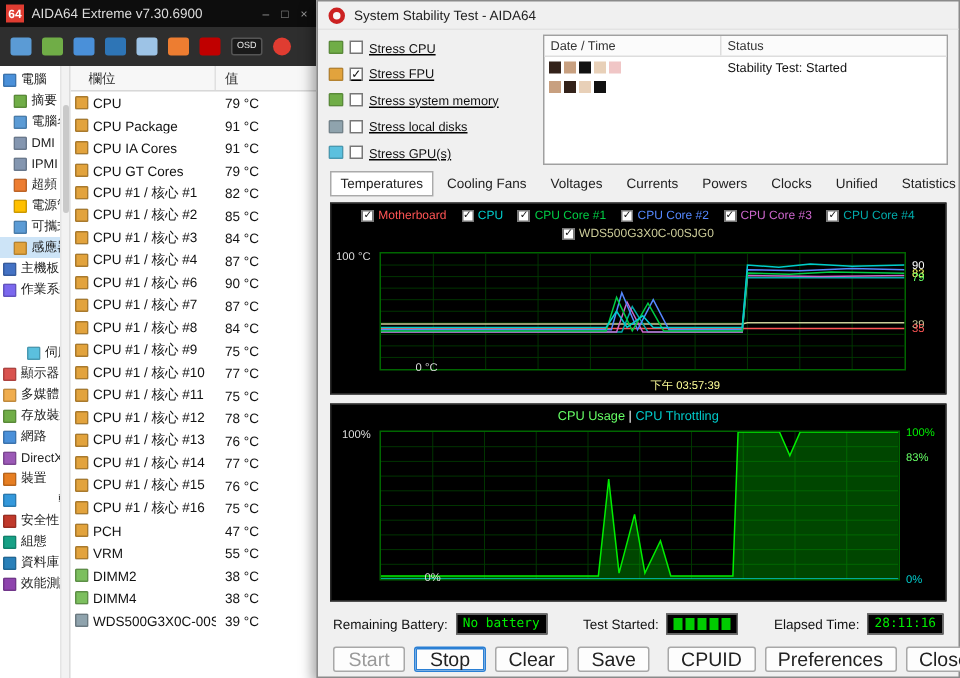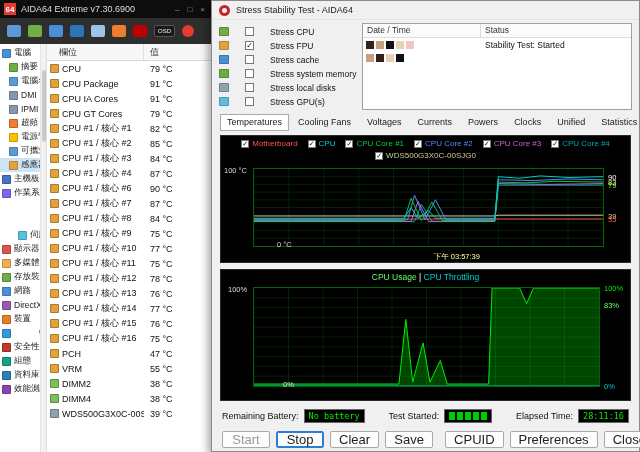--- a/index.html
+++ b/index.html
@@ -33,21 +33,21 @@
   .sr-label { width:82px; white-space:nowrap; overflow:hidden; flex:none; }
   .sr-value { padding-left:6px; white-space:nowrap; }
 
   
   .sst-window { position:absolute; left:211px; top:0; width:429px; height:452px; background:#f0f0f0; border:1px solid #8a8a8a; box-shadow:-3px 3px 8px rgba(0,0,0,.35); display:flex; flex-direction:column; }
   .sst-titlebar { height:19px; display:flex; align-items:center; gap:6px; padding:0 7px; border-bottom:1px solid #e3e3e3; flex:none; }
   .sst-icon { width:11px; height:11px; border-radius:50%; border:3px solid #cc2222; background:#f8f8f8; flex:none; }
   .sst-title { font-size:9px; color:#222; }
   .sst-top { display:flex; padding:3px 7px 2px 7px; gap:7px; height:92px; flex:none; }
   .stress-list { width:136px; display:flex; flex-direction:column; justify-content:space-between; padding:2px 0; flex:none; }
-  .stress-row { display:flex; align-items:center; gap:16px; height:13px; }
+  .stress-row { display:flex; align-items:center; gap:4px; height:13px;text-decoration:underline; }
   .stress-icon { width:10px; height:9px; border-radius:1px; flex:none; border:1px solid rgba(0,0,0,.2); }
   .checkbox { width:9px; height:9px; background:#fff; border:1px solid #777; flex:none; font-size:8px; line-height:7px; text-align:center; color:#111; }
   .stress-label { font-size:8.5px; color:#111; white-space:nowrap; }
   .log-table { flex:1; background:#fff; border:1px solid #a0a0a0; display:flex; flex-direction:column; font-size:8.5px; overflow:hidden; }
   .log-header { display:flex; height:14px; border-bottom:1px solid #ddd; color:#333; background:#fbfbfb; flex:none; }
   .lh-dt { width:118px; padding:1px 4px; border-right:1px solid #ddd; }
   .lh-st { padding:1px 4px; }
   .log-row { display:flex; height:13px; align-items:center; }
   .lr-dt { width:118px; padding:0 3px; display:flex; gap:2px; align-items:center; flex:none; }
   .block { width:8px; height:8px; }
@@ -332,39 +332,34 @@
               <span class="sr-value">39 °C</span>
             </div>
           </div>
       </div>
     </div>
   </div>
 
   <div class="sst-window">
     <div class="sst-titlebar">
       <div class="sst-icon"></div>
-      <div class="sst-title">Stress Stability Test - AIDA64</div>
+      <div class="sst-title">System Stability Test - AIDA64</div>
     </div>
 
     <div class="sst-top">
       <div class="stress-list">
           <div class="stress-row">
             <span class="stress-icon" style="background:#70ad47"></span>
             <span class="checkbox"></span>
             <span class="stress-label">Stress CPU</span>
           </div>
           <div class="stress-row">
             <span class="stress-icon" style="background:#e2a33d"></span>
             <span class="checkbox">✓</span>
             <span class="stress-label">Stress FPU</span>
-          </div>
-          <div class="stress-row">
-            <span class="stress-icon" style="background:#4a90d9"></span>
-            <span class="checkbox"></span>
-            <span class="stress-label">Stress cache</span>
           </div>
           <div class="stress-row">
             <span class="stress-icon" style="background:#70ad47"></span>
             <span class="checkbox"></span>
             <span class="stress-label">Stress system memory</span>
           </div>
           <div class="stress-row">
             <span class="stress-icon" style="background:#8fa3ad"></span>
             <span class="checkbox"></span>
             <span class="stress-label">Stress local disks</span>

